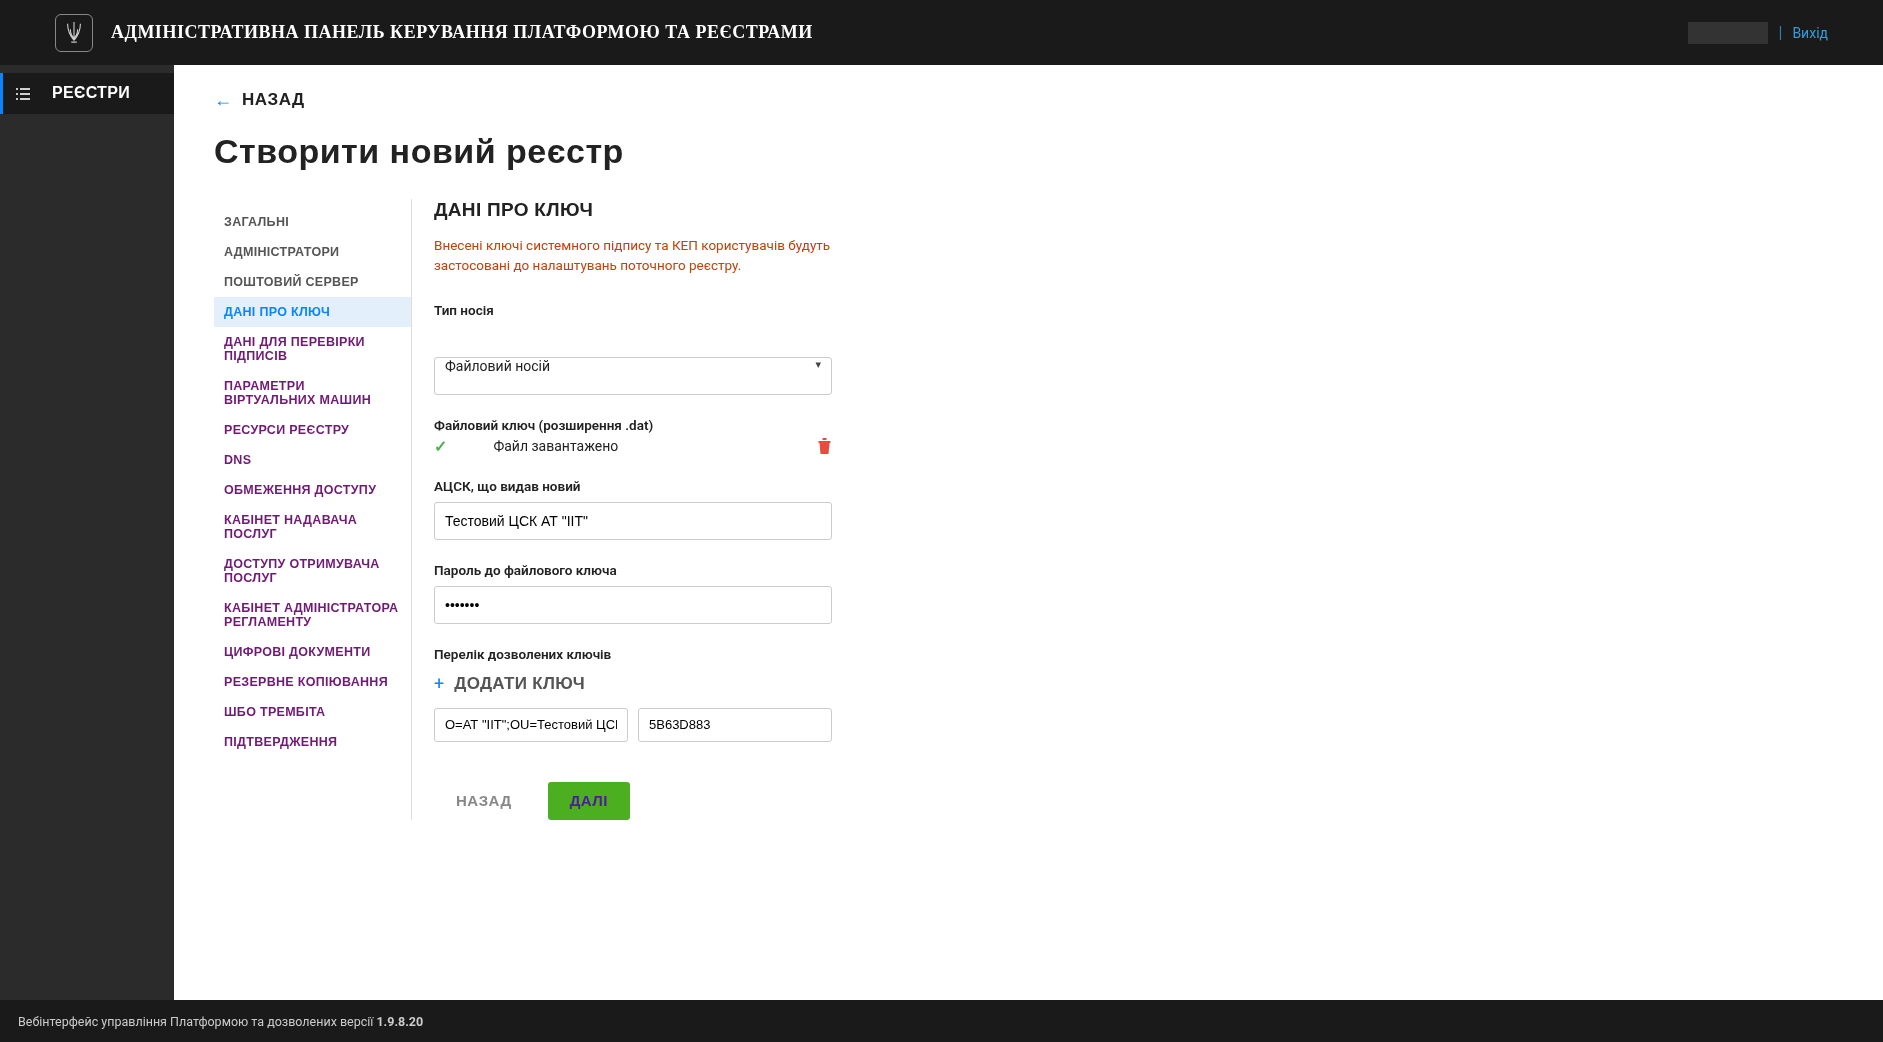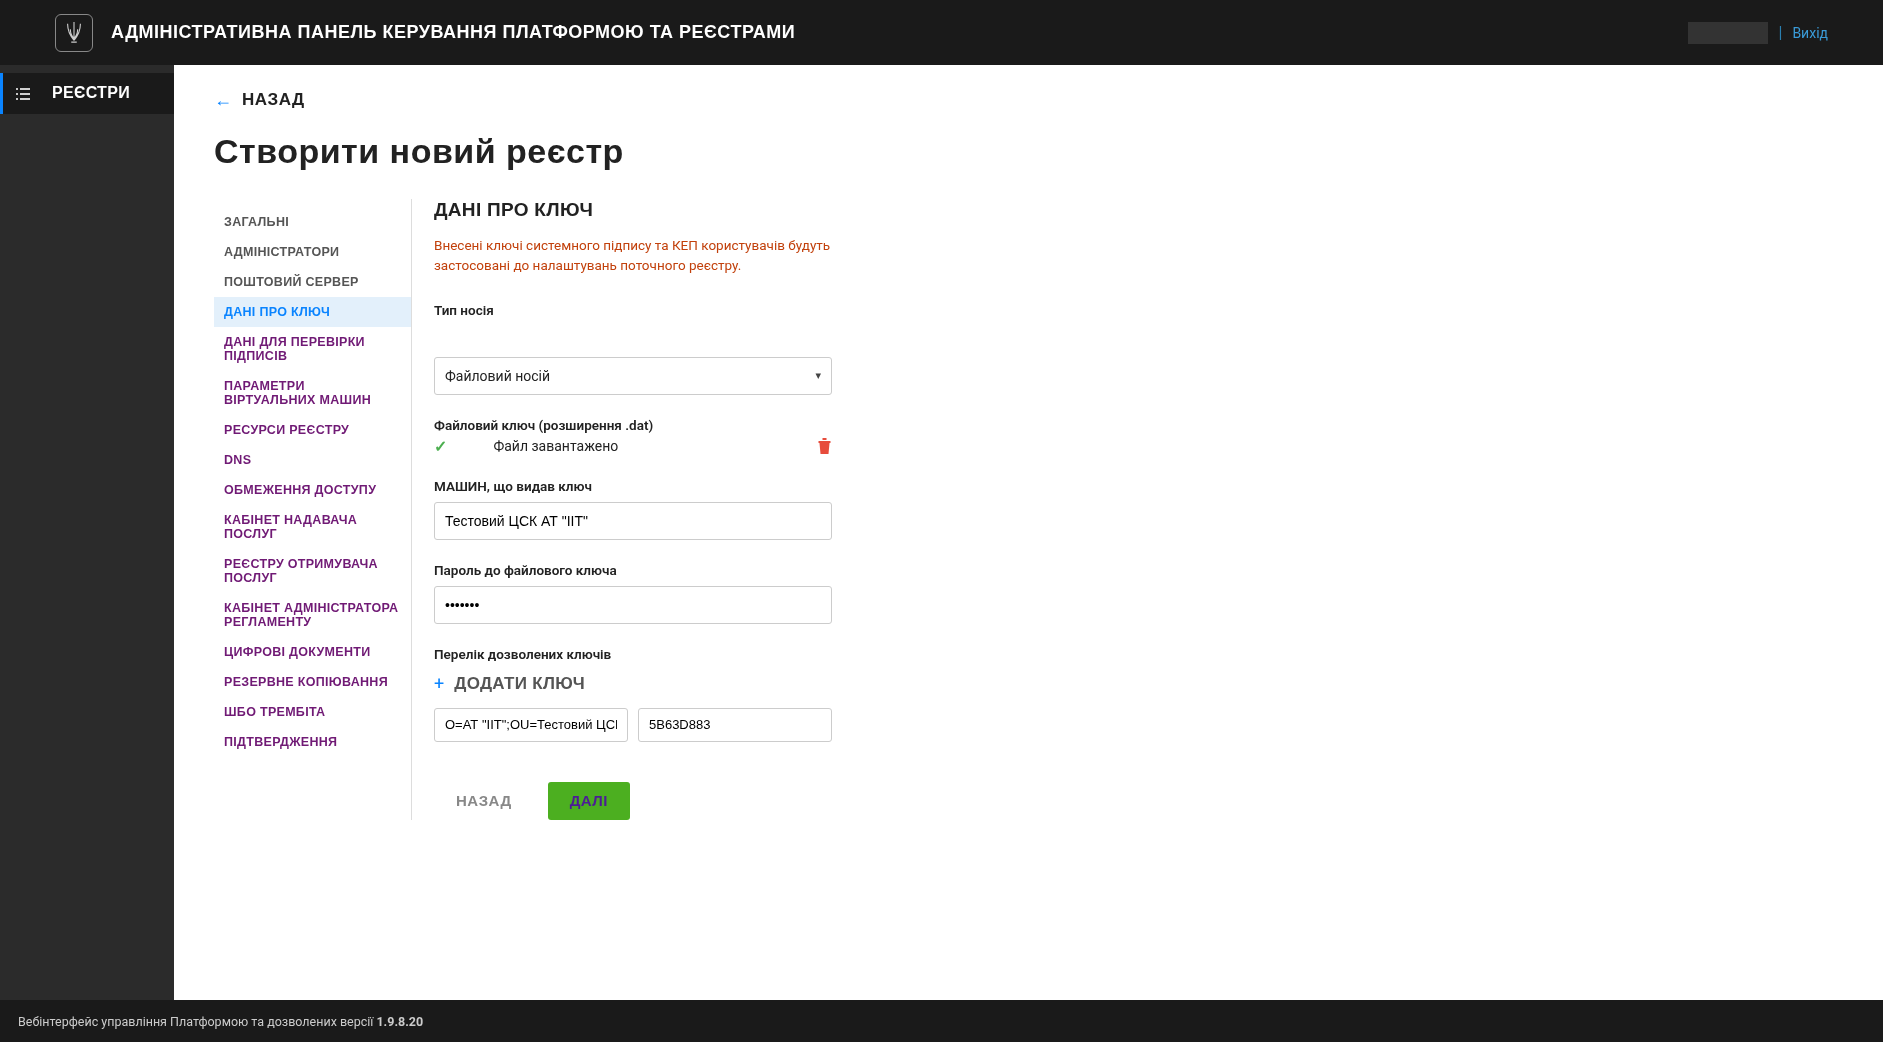--- a/index.html
+++ b/index.html
@@ -36,21 +36,21 @@
   justify-content: center;
 }
 .logo-trident {
   width: 22px;
   height: 26px;
   stroke: #ccc;
   fill: none;
   stroke-width: 1.2;
 }
 .header-title {
-  font-family: Liberation Sans, sans-serif;
+  font-family: Liberation Serif, serif;
   font-weight: 700;
   font-size: 18px;
   letter-spacing: 0.5px;
   font-stretch: condensed;
 }
 .header-right {
   display: flex;
   align-items: center;
   gap: 10px;
 }
@@ -192,21 +192,21 @@
   height: 38px;
   border: 1px solid #ccc;
   border-radius: 3px;
   padding: 0 10px;
   font-size: 14px;
   background: #fff;
   margin-bottom: 22px;
 }
 .select-wrap {
   display: flex;
-  align-items: center;
+  align-items: flex-start;
   justify-content: space-between;
   cursor: pointer;
   margin-top: 39px;
 }
 .chevron-down {
   font-size: 11px;
   color: #444;
 }
 .file-status-row {
   display: flex;
@@ -360,21 +360,21 @@
         <div class="step-item done">ЗАГАЛЬНІ</div>
         <div class="step-item done">АДМІНІСТРАТОРИ</div>
         <div class="step-item done">ПОШТОВИЙ СЕРВЕР</div>
         <div class="step-item active">ДАНІ ПРО КЛЮЧ</div>
         <div class="step-item">ДАНІ ДЛЯ ПЕРЕВІРКИ ПІДПИСІВ</div>
         <div class="step-item">ПАРАМЕТРИ ВІРТУАЛЬНИХ МАШИН</div>
         <div class="step-item">РЕСУРСИ РЕЄСТРУ</div>
         <div class="step-item">DNS</div>
         <div class="step-item">ОБМЕЖЕННЯ ДОСТУПУ</div>
         <div class="step-item">КАБІНЕТ НАДАВАЧА ПОСЛУГ</div>
-        <div class="step-item">РЕЄСТРУ ОТРИМУВАЧА ПОСЛУГ</div>
+        <div class="step-item">ДОСТУПУ ОТРИМУВАЧА ПОСЛУГ</div>
         <div class="step-item">КАБІНЕТ АДМІНІСТРАТОРА РЕГЛАМЕНТУ</div>
         <div class="step-item">ЦИФРОВІ ДОКУМЕНТИ</div>
         <div class="step-item">РЕЗЕРВНЕ КОПІЮВАННЯ</div>
         <div class="step-item">ШБО ТРЕМБІТА</div>
         <div class="step-item">ПІДТВЕРДЖЕННЯ</div>
       </div>
 
       <div class="form-area">
         <div class="section-title">ДАНІ ПРО КЛЮЧ</div>
         <div class="section-desc">Внесені ключі системного підпису та КЕП користувачів будуть застосовані до налаштувань поточного реєстру.</div>
@@ -391,21 +391,21 @@
             <span class="check-icon">✓</span>
             <span class="file-status-text">Файл завантажено</span>
           </div>
           <svg class="trash-icon" viewBox="0 0 14 16" fill="#e74c3c">
             <rect x="1" y="3" width="12" height="2"></rect>
             <rect x="5" y="0" width="4" height="2"></rect>
             <path d="M2 5 L3 16 L11 16 L12 5 Z"></path>
           </svg>
         </div>
 
-        <label class="field-label">МАШИН, що видав ключ</label>
+        <label class="field-label">АЦСК, що видав новий</label>
         <input type="text" class="text-input" value="Тестовий ЦСК АТ &quot;ІІТ&quot;" style="">
 
         <label class="field-label">Пароль до файлового ключа</label>
         <input type="text" class="text-input" value="•••••••" style="">
 
         <label class="field-label">Перелік дозволених ключів</label>
         <div class="add-key-row">
           <span class="plus-icon">+</span>
           <span class="add-key-text">ДОДАТИ КЛЮЧ</span>
         </div>

